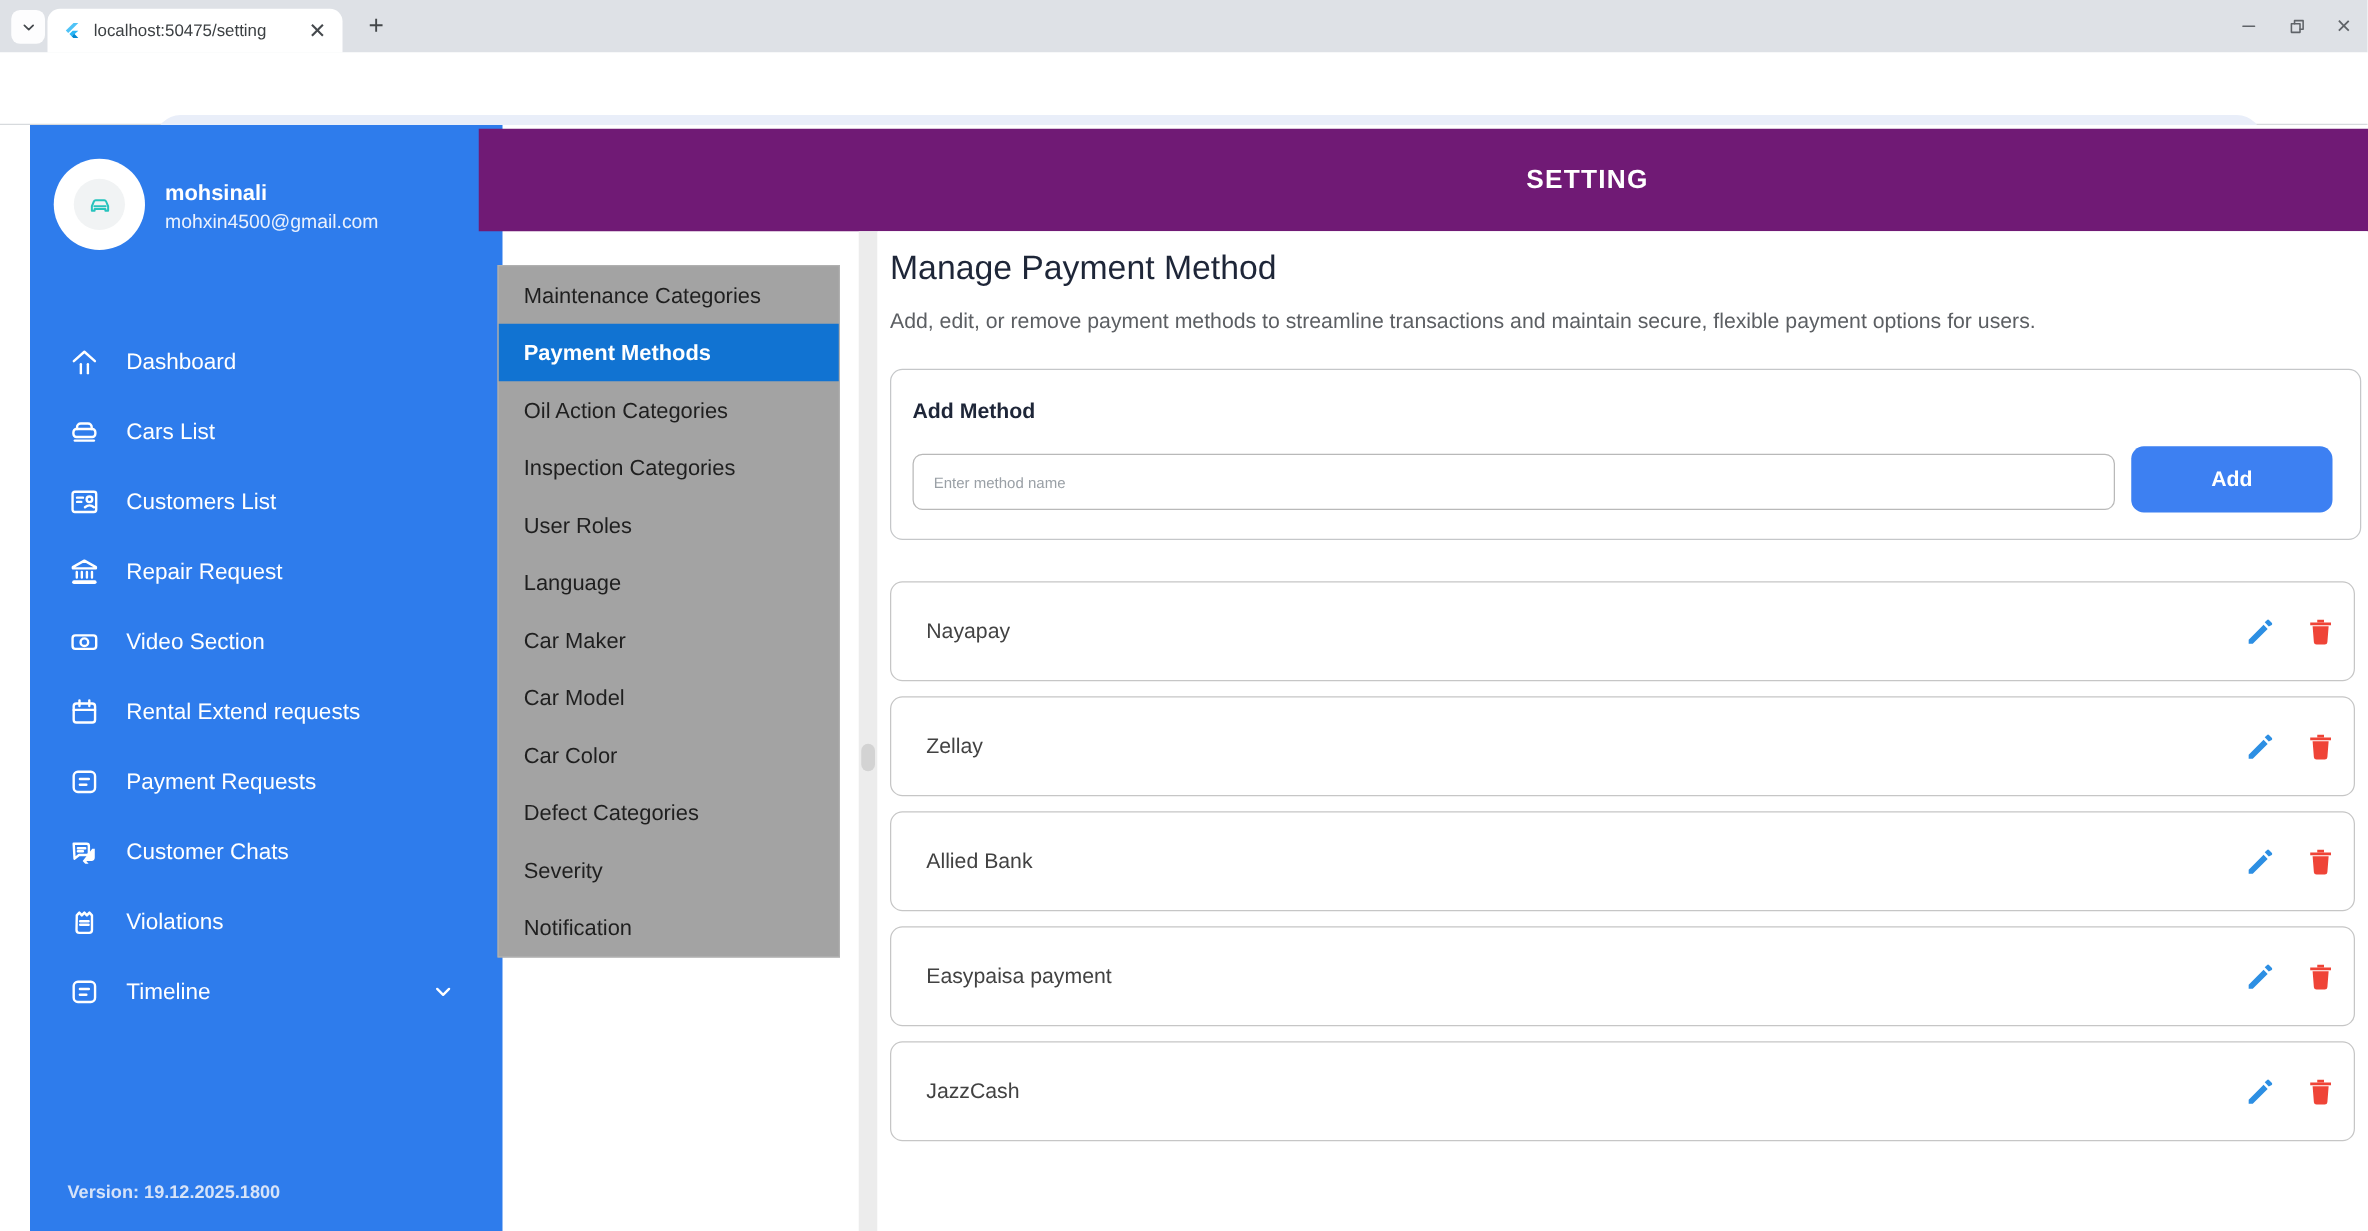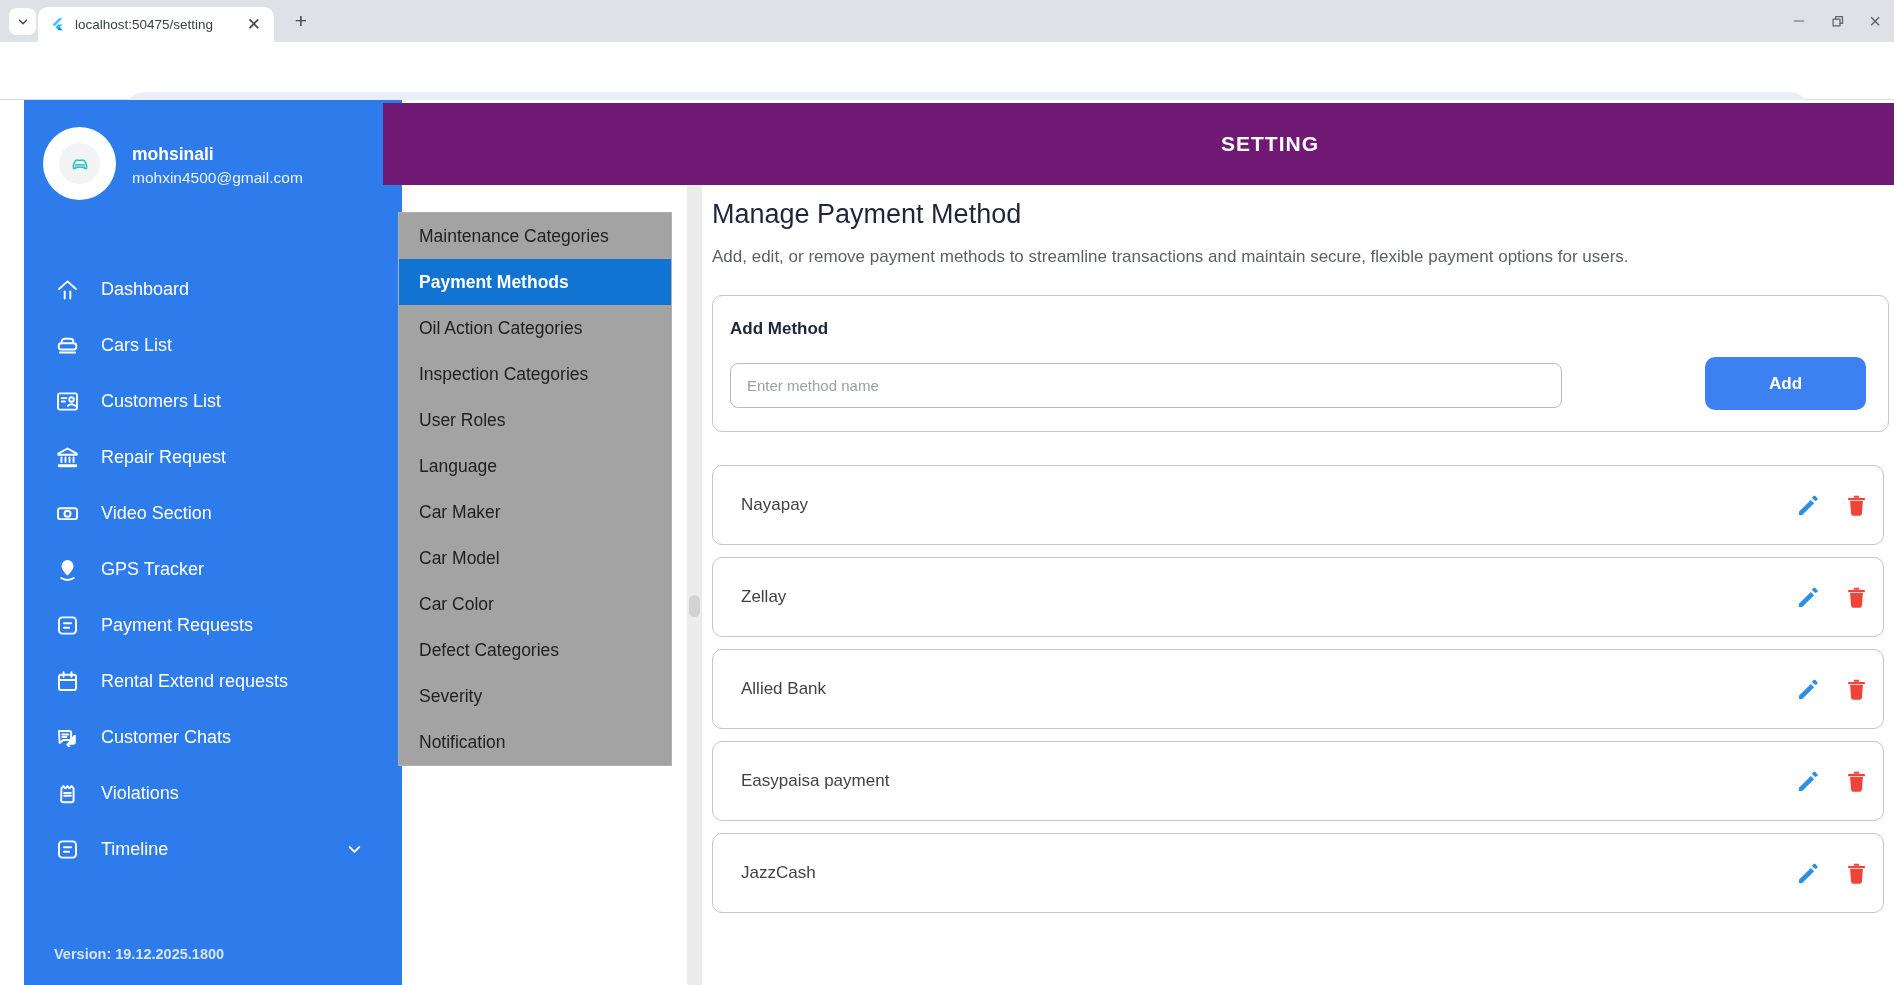--- a/index.html
+++ b/index.html
@@ -56,22 +56,22 @@
   .scroll-strip { position:absolute; left:687px; top:85px; width:15px; height:800px; background:#ececec; }
   .scroll-thumb { position:absolute; left:2px; top:410px; width:11px; height:22px; background:#d3d3d3; border-radius:6px; }
 
   .main { position:absolute; left:702px; top:85px; width:1192px; height:800px; background:#fff; }
   .main-title { position:absolute; left:10px; top:14px; font-size:27px; font-weight:normal; color:#1e2638; }
   .main-subtitle { position:absolute; left:10px; top:62px; font-size:17px; color:#5c5f63; }
 
   .add-card { position:absolute; left:10px; top:110px; width:1177px; height:137px;
     border:1px solid #c5c7c9; border-radius:10px; }
   .add-label { position:absolute; left:17px; top:23px; font-size:17px; font-weight:bold; color:#1e2638; }
-  .add-input { position:absolute; left:17px; top:67px; width:832px; height:45px; border:1px solid #b9b9b9;
-    border-radius:8px; padding:0 16px; font-size:15px; color:#202124; outline:none;
+  .add-input { position:absolute; left:17px; top:67px; width:962px; height:45px; border:1px solid #b9b9b9;
+    border-radius:8px; padding:0 16px; font-size:12px; color:#202124; outline:none;
     font-family:"Liberation Sans", sans-serif; }
   .add-input::placeholder { color:#9aa0a6; }
   .add-btn { position:absolute; left:992px; top:61px; width:161px; height:53px; background:#3d80f2;
     border:none; border-radius:10px; color:#fff; font-size:17px; font-weight:bold; cursor:pointer;
     font-family:"Liberation Sans", sans-serif; }
 
   .method-list { position:absolute; left:10px; top:280px; width:1172px; }
   .method-row { height:80px; border:1px solid #c6c6c6; border-radius:10px; margin-bottom:12px;
     display:flex; align-items:center; padding:0 10px 0 28px; background:#fff; }
   .method-name { font-size:17px; color:#424242; flex:1; }
@@ -210,40 +210,33 @@
         </div>
         <div class="side-item">
           <span class="ic"><svg class="side-ic-svg" viewBox="0 0 24 24">
               <rect x="3.6" y="7.4" width="16.8" height="9.6" rx="2"></rect>
               <circle cx="12" cy="12.2" r="2.7"></circle>
             </svg></span>
           <span class="lbl">Video Section</span>
         </div>
         <div class="side-item">
           <span class="ic"><svg class="side-ic-svg" viewBox="0 0 24 24">
-              <path d="M12 3.6 a5.3 5.3 0 0 1 5.3 5.3 c0 4-5.3 8.5-5.3 8.5 s-5.3-4.5-5.3-8.5 A5.3 5.3 0 0 1 12 3.6 z" style="fill:#fff;stroke:none"></path>
-              <path d="M6.4 19.6 q5.6 3.4 11.2 0"></path>
-            </svg></span>
-          <span class="lbl">GPS Tracker</span>
+              <rect x="4.4" y="6" width="15.2" height="13.6" rx="2"></rect>
+              <path d="M4.4 10.6 h15.2"></path>
+              <path d="M8.5 3.8 v4 M15.5 3.8 v4"></path>
+            </svg></span>
+          <span class="lbl">Rental Extend requests</span>
         </div>
         <div class="side-item">
           <span class="ic"><svg class="side-ic-svg" viewBox="0 0 24 24">
               <rect x="4.4" y="4.8" width="15.2" height="14.4" rx="3"></rect>
               <path d="M8.8 10 h6.4"></path>
               <path d="M8.8 14 h4.6"></path>
             </svg></span>
           <span class="lbl">Payment Requests</span>
-        </div>
-        <div class="side-item">
-          <span class="ic"><svg class="side-ic-svg" viewBox="0 0 24 24">
-              <rect x="4.4" y="6" width="15.2" height="13.6" rx="2"></rect>
-              <path d="M4.4 10.6 h15.2"></path>
-              <path d="M8.5 3.8 v4 M15.5 3.8 v4"></path>
-            </svg></span>
-          <span class="lbl">Rental Extend requests</span>
         </div>
         <div class="side-item">
           <span class="ic"><svg class="side-ic-svg" viewBox="0 0 24 24">
               <path d="M4.4 6.2 h9.2 a1.6 1.6 0 0 1 1.6 1.6 v4.8 a1.6 1.6 0 0 1-1.6 1.6 H8.2 l-3.2 2.6 z"></path>
               <path d="M7.4 9.4 h5.2 M7.4 11.6 h3.6"></path>
               <path d="M17.6 9.8 h1.8 v6.2 a2.4 2.4 0 0 1-2.4 2.4 h-3.6 l1.6 2 h-2.4 l-1.8-2" style="fill:#fff;stroke:none"></path>
             </svg></span>
           <span class="lbl">Customer Chats</span>
         </div>
         <div class="side-item">

